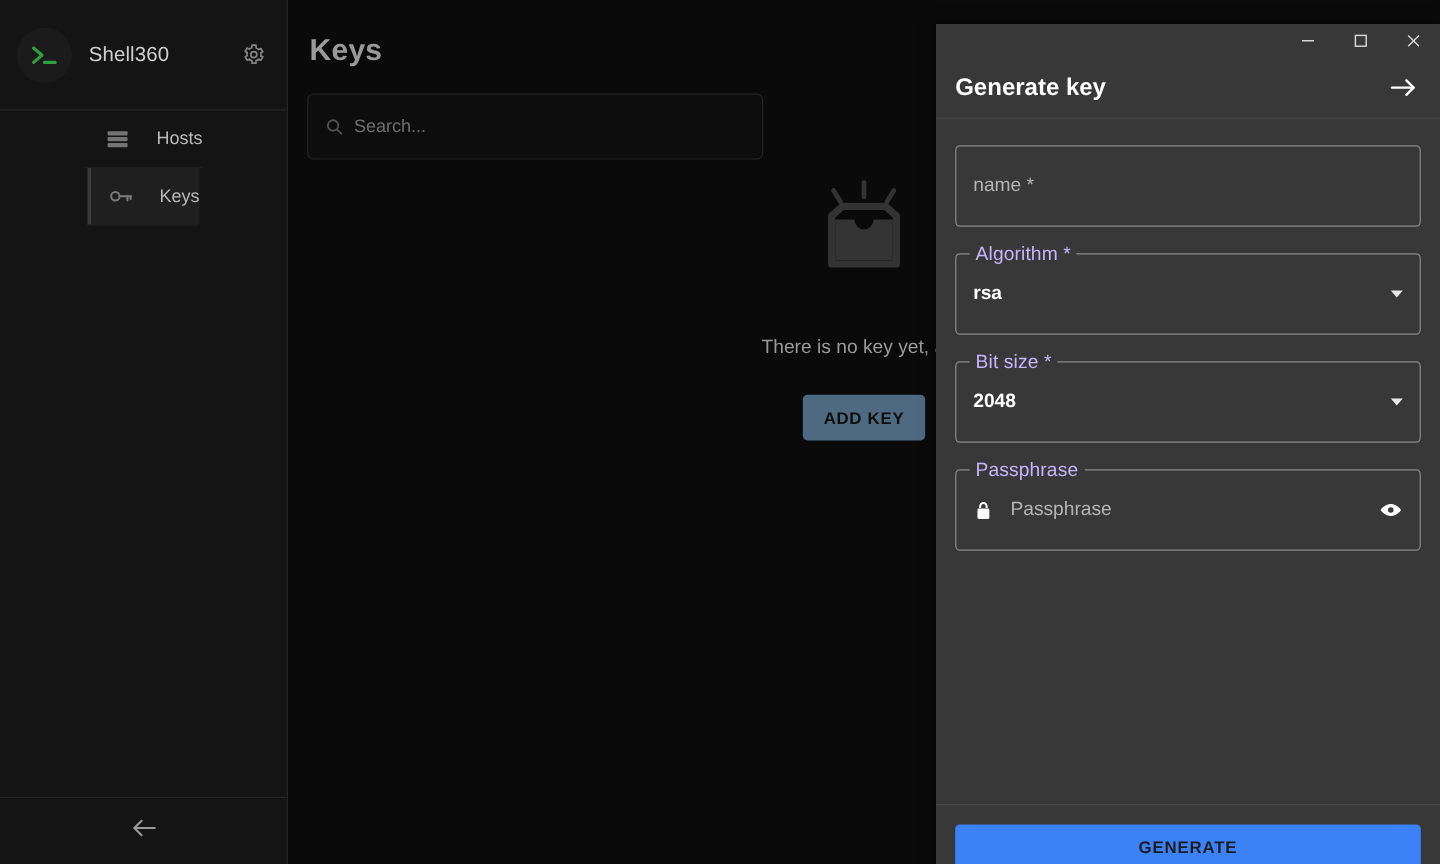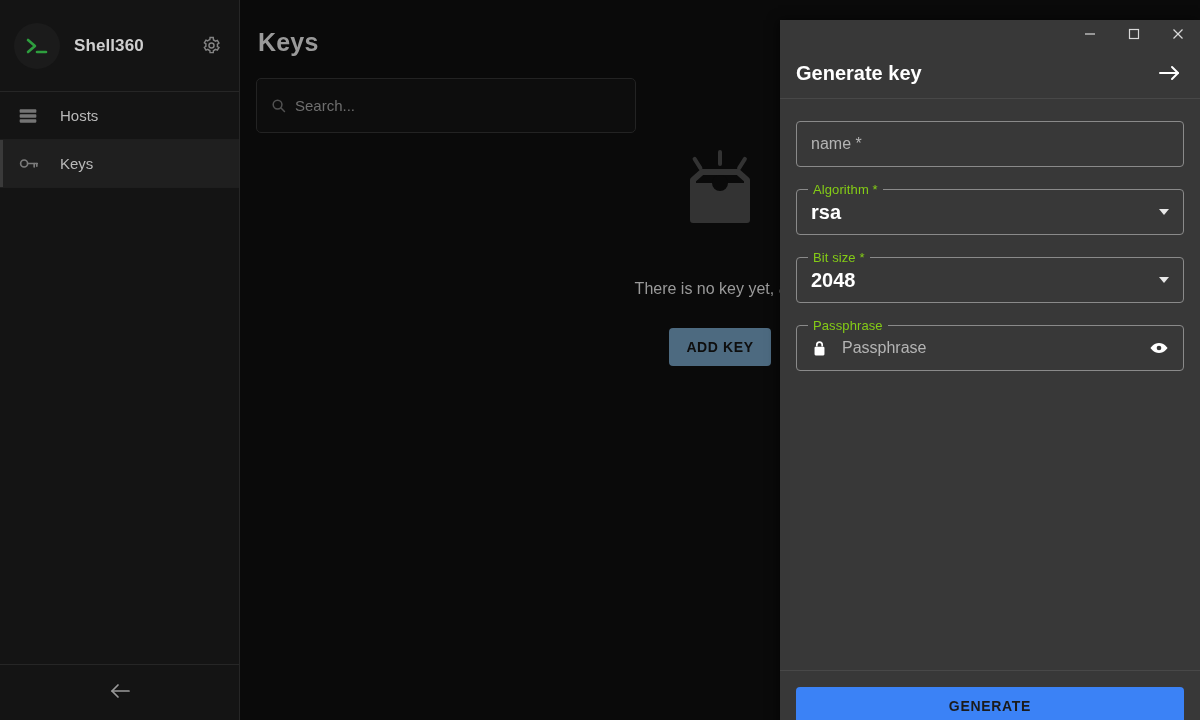--- a/index.html
+++ b/index.html
@@ -18,24 +18,24 @@
     display:flex; flex-direction:column; position:relative;
   }
   .brand{
     height:92px; display:flex; align-items:center; padding:0 16px 0 14px;
     border-bottom:1px solid #262626; gap:14px;
   }
   .brand-logo{
     width:46px; height:46px; border-radius:50%; background:#1b1b1b;
     display:flex; align-items:center; justify-content:center; flex:0 0 auto;
   }
-  .brand-name{ font-size:17px; color:#cfcfcf; flex:1; letter-spacing:.1px;font-weight:bold; }
+  .brand-name{ font-size:17px; color:#cfcfcf; flex:1; letter-spacing:.1px; }
   .gear{ width:24px;height:24px;display:flex;align-items:center;justify-content:center;cursor:pointer;opacity:.72; }
 
-  .nav{ display:flex; flex-direction:column; }
+  .nav{ display:flex; flex-direction:column;align-items:center; }
   .nav-item{
     height:48px; display:flex; align-items:center; gap:18px;
     padding-left:14px; cursor:pointer; position:relative;
     border-bottom:1px solid #1e1e1e;
   }
   .nav-item .ico{ width:28px;height:24px;display:flex;align-items:center;justify-content:center;flex:0 0 auto;opacity:.62; }
   .nav-item .lbl{ font-size:15px; color:#b9b9b9; }
   .nav-item.active{ background:#1f1f1f; }
   .nav-item.active::before{
     content:""; position:absolute; left:0; top:0; bottom:0; width:3px; background:#3a3a3a;
@@ -95,30 +95,30 @@
     flex:0 0 auto;
   }
   .panel-title{ font-size:20px; font-weight:bold; color:#fff; flex:1; }
   .head-arrow{ width:28px;height:28px;display:flex;align-items:center;justify-content:center;cursor:pointer; }
   .panel-divider{ height:1px; background:#484848; flex:0 0 auto; }
 
   .panel-body{ flex:1; padding:22px 16px 0 16px; overflow:hidden; }
 
   .field{
     position:relative; border:1px solid #8a8a8a; border-radius:4px;
-    height:46px; margin-bottom:22px; display:flex; align-items:center;
+    height:68px; margin-bottom:22px; display:flex; align-items:center;
     padding:0 14px; cursor:text;
   }
   .field.select{ cursor:pointer; }
   .legend{
     position:absolute; top:-8px; left:11px; padding:0 5px; background:#383838;
-    font-size:13px; color:#84cc16; letter-spacing:.1px;
+    font-size:16px; color:#c4b5fd; letter-spacing:.1px;
   }
   .field-ph{ font-size:16px; color:#b4b4b4; }
-  .field-val{ font-size:20px; color:#ffffff; font-weight:bold; flex:1; }
+  .field-val{ font-size:16px; color:#ffffff; font-weight:bold; flex:1; }
   .caret{
     width:0;height:0;border-left:5px solid transparent;border-right:5px solid transparent;
     border-top:6px solid #e8e8e8; margin-left:auto;
   }
   .lock-ico{ margin-right:14px; display:flex; }
   .eye-ico{ margin-left:auto; display:flex; cursor:pointer; }
 
   .panel-footer{
     height:70px; flex:0 0 auto; display:flex; align-items:center;
     gap:16px; padding:0 16px; border-top:1px solid #484848;

